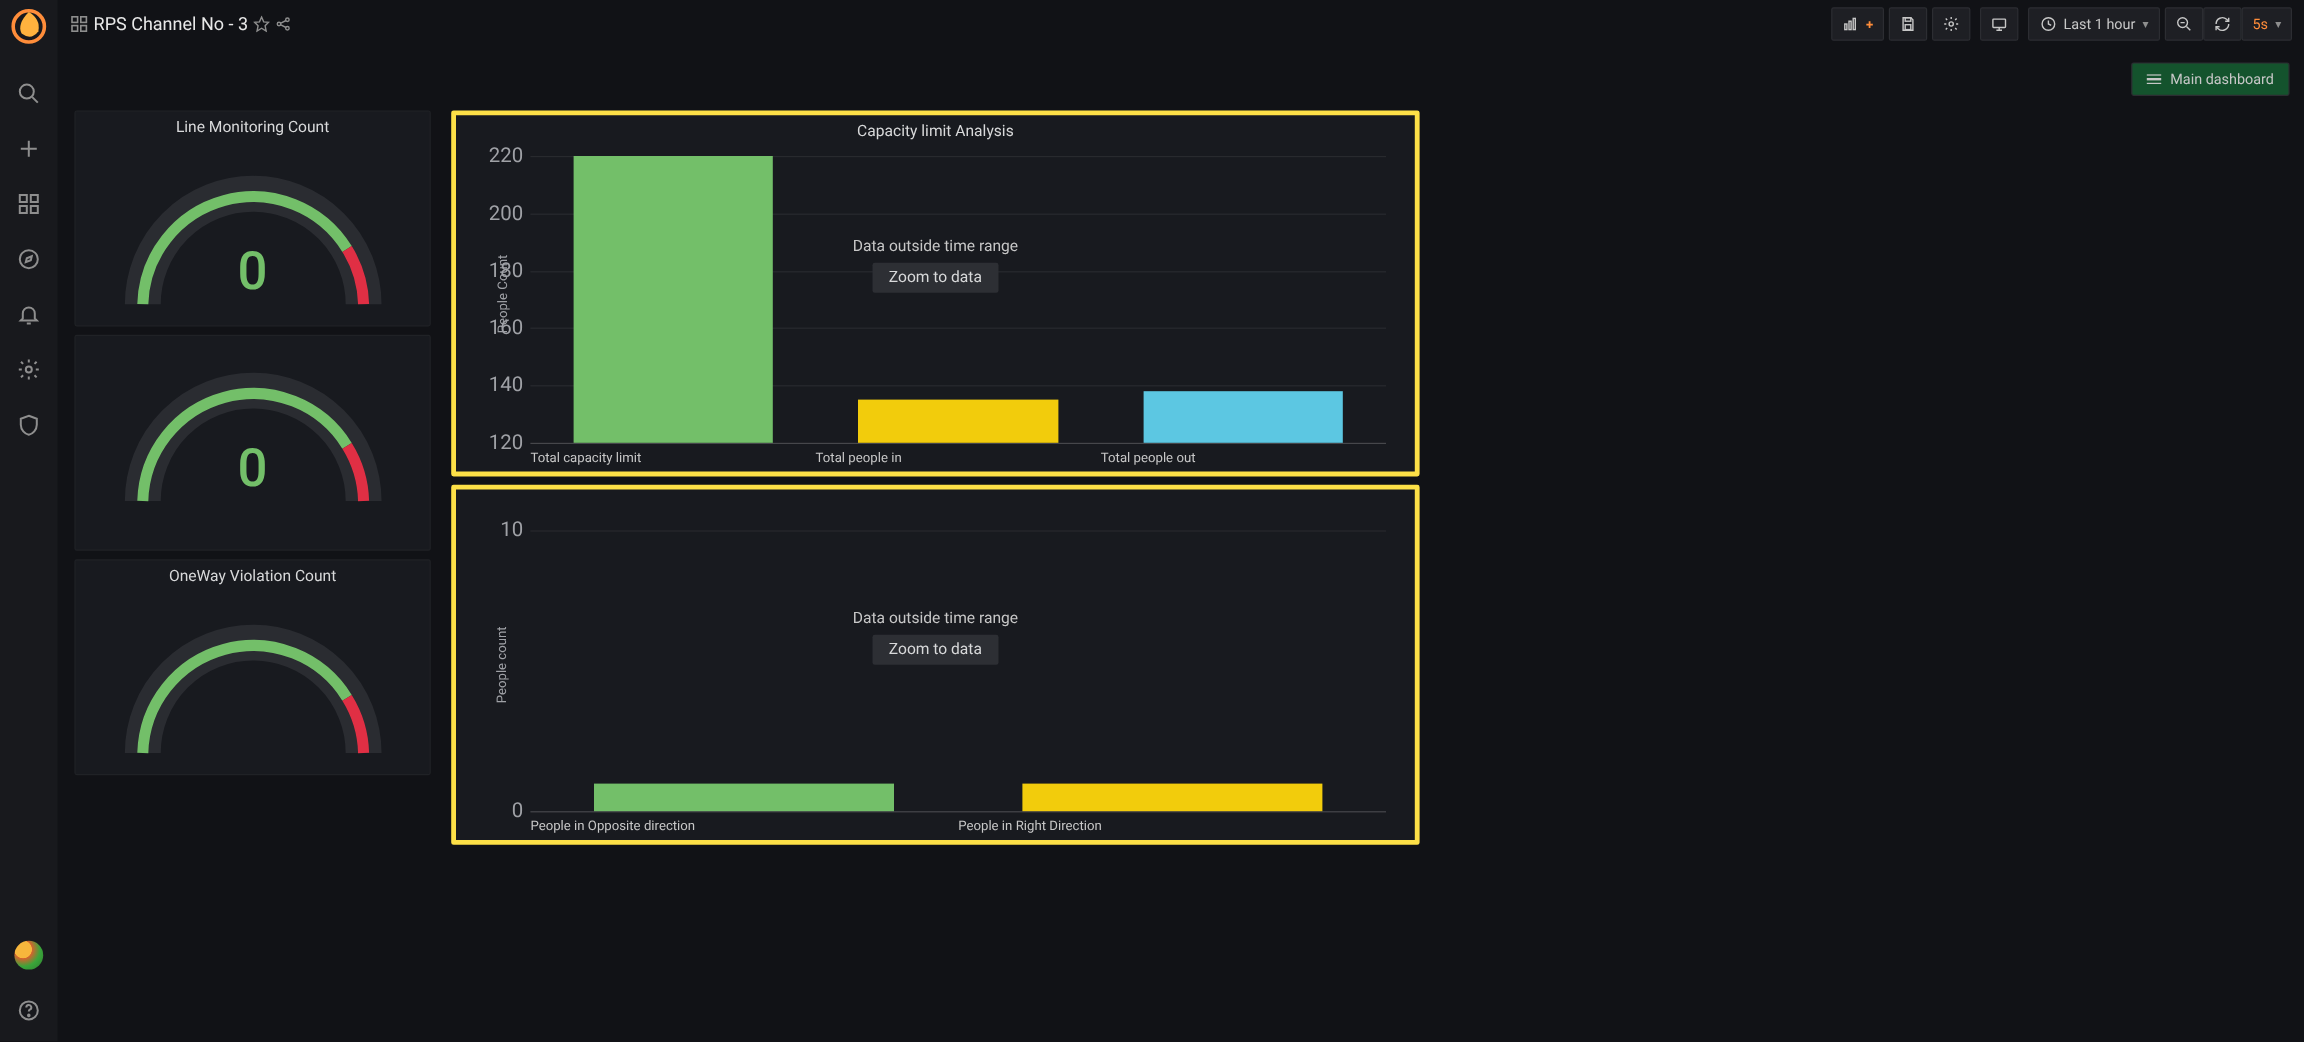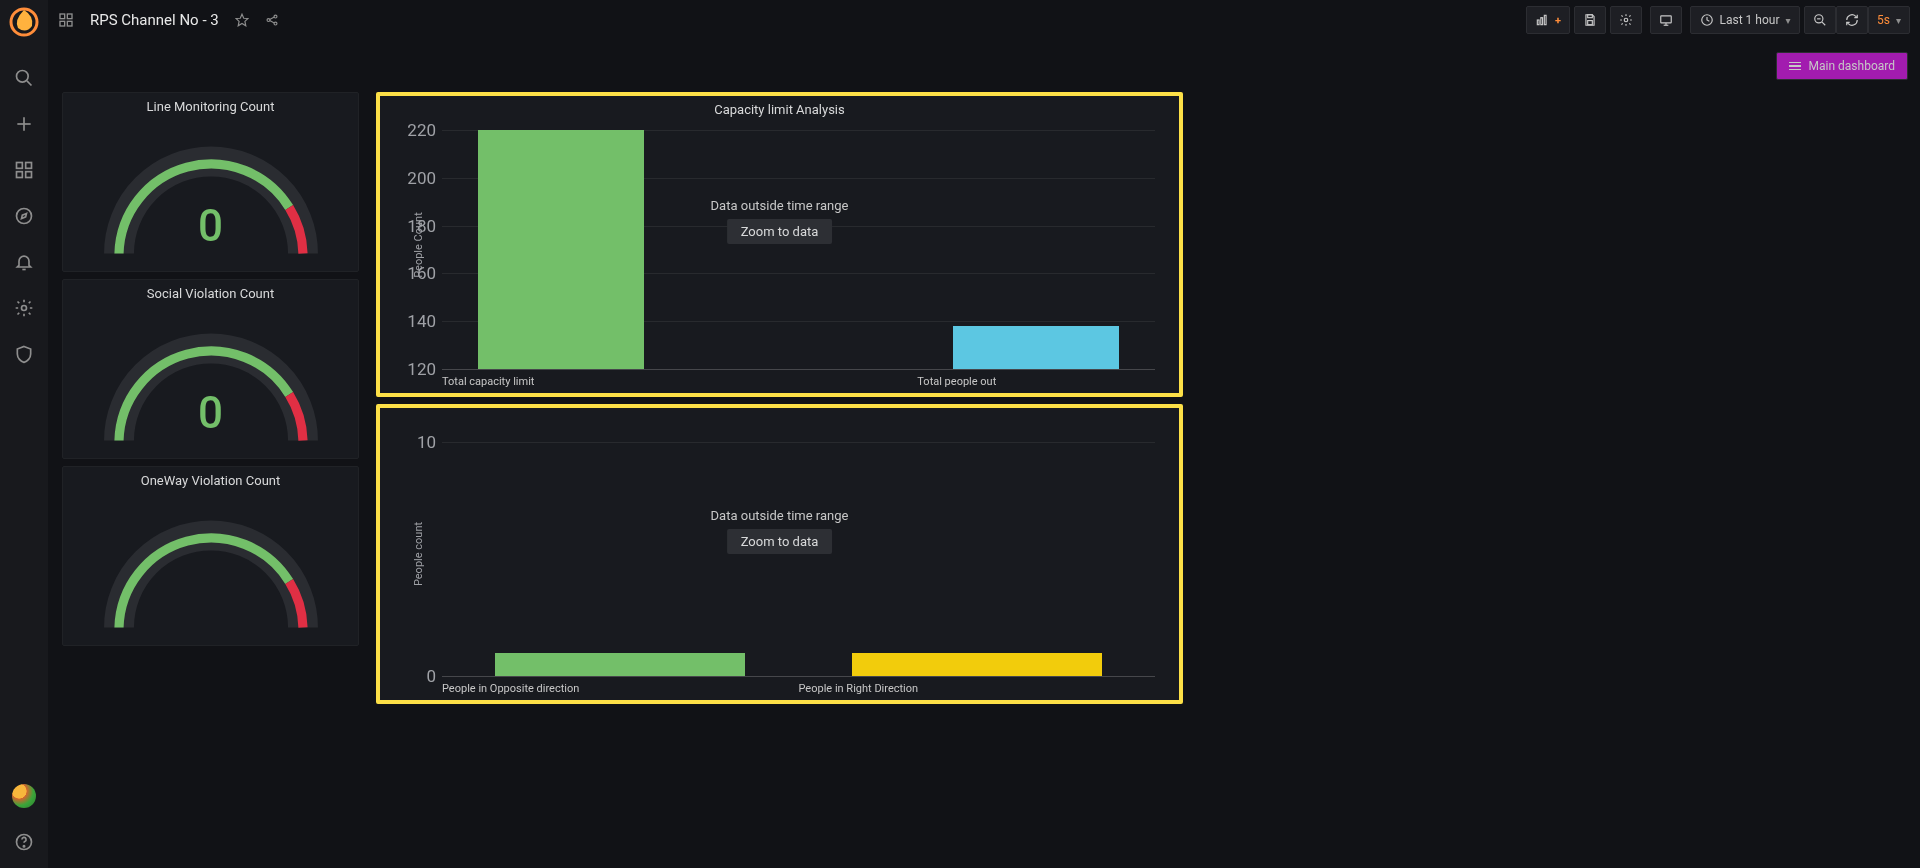--- a/index.html
+++ b/index.html
@@ -58,21 +58,21 @@
   .topbar {
     position: absolute;
     left: 48px; top: 0;
     height: 40px;
     width: calc(100% - 48px);
     display: flex;
     align-items: center;
     padding: 0 10px;
   }
   .topbar-left {
-    display: flex; align-items: center; gap: 16px;
+    display: flex; align-items: center; gap: 4px;
     color: #d8d9da;
   }
   .bc-icon { color: #8e8e8e; display:flex; align-items:center;}
   .bc-icon svg { width:16px; height:16px; }
   .title { font-size: 15px; color: #e8e8e8; }
   .topbar .spacer { flex: 1; }
   .tb-group { display:flex; gap:4px; }
   .tb-btn {
     height: 28px;
     min-width: 32px;
@@ -94,21 +94,21 @@
 
   
   .actions-row {
     position:absolute;
     right: 12px;
     top: 52px;
     display:flex;
     gap:8px;
   }
   .dash-nav-btn {
-    background:#a21caf;
+    background:#14532d;
     border:1px solid #2c2d32;
     border-radius:2px;
     height:28px;
     display:flex;align-items:center;gap:8px;
     padding:0 12px;
     color:#c7c7c7;
     font-size:12px;
     cursor:pointer;
   }
   .burger { display:inline-flex; flex-direction:column; gap:2px;}
@@ -343,21 +343,20 @@
       <svg class="gauge-svg" viewBox="0 0 200 120">
         <path d="M20 110 A80 80 0 0 1 180 110" fill="none" stroke="#2a2c31" stroke-width="26"></path>
         <path d="M20 110 A80 80 0 0 1 168 70" fill="none" stroke="#73bf69" stroke-width="8"></path>
         <path d="M168 70 A80 80 0 0 1 180 110" fill="none" stroke="#e02f44" stroke-width="8"></path>
       </svg>
       <div class="gauge-value">0</div>
     </div>
   </div>
 
   <div class="gauge-panel">
-    <div class="panel-title">Social Violation Count</div>
     <div class="gauge-wrap">
       <svg class="gauge-svg" viewBox="0 0 200 120">
         <path d="M20 110 A80 80 0 0 1 180 110" fill="none" stroke="#2a2c31" stroke-width="26"></path>
         <path d="M20 110 A80 80 0 0 1 168 70" fill="none" stroke="#73bf69" stroke-width="8"></path>
         <path d="M168 70 A80 80 0 0 1 180 110" fill="none" stroke="#e02f44" stroke-width="8"></path>
       </svg>
       <div class="gauge-value">0</div>
     </div>
   </div>
 
@@ -389,20 +388,24 @@
         <div class="grid-line" style="top: 40%;"></div>
         <div class="ytick" style="top: 40%;">180</div>
         <div class="grid-line" style="top: 20%;"></div>
         <div class="ytick" style="top: 20%;">200</div>
         <div class="grid-line" style="top: 0%;"></div>
         <div class="ytick" style="top: 0%;">220</div>
         <div class="bar-slot" style="left: 0%; width: 33.3333%;">
           <div class="bar" style="height: 100%; background: rgb(115, 191, 105);"></div>
           <div class="xcat">Total capacity limit</div>
         </div>
+        <div class="bar-slot" style="left: 33.3333%; width: 33.3333%;">
+          <div class="bar" style="height: 15%; background: rgb(242, 204, 12);"></div>
+          <div class="xcat">Total people in</div>
+        </div>
         <div class="bar-slot" style="left: 66.6667%; width: 33.3333%;">
           <div class="bar" style="height: 18%; background: rgb(92, 199, 226);"></div>
           <div class="xcat">Total people out</div>
         </div>
       </div>
     <div class="overlay-msg">
       <div>Data outside time range</div>
       <div class="zoom-btn">Zoom to data</div>
     </div>
   </div>

